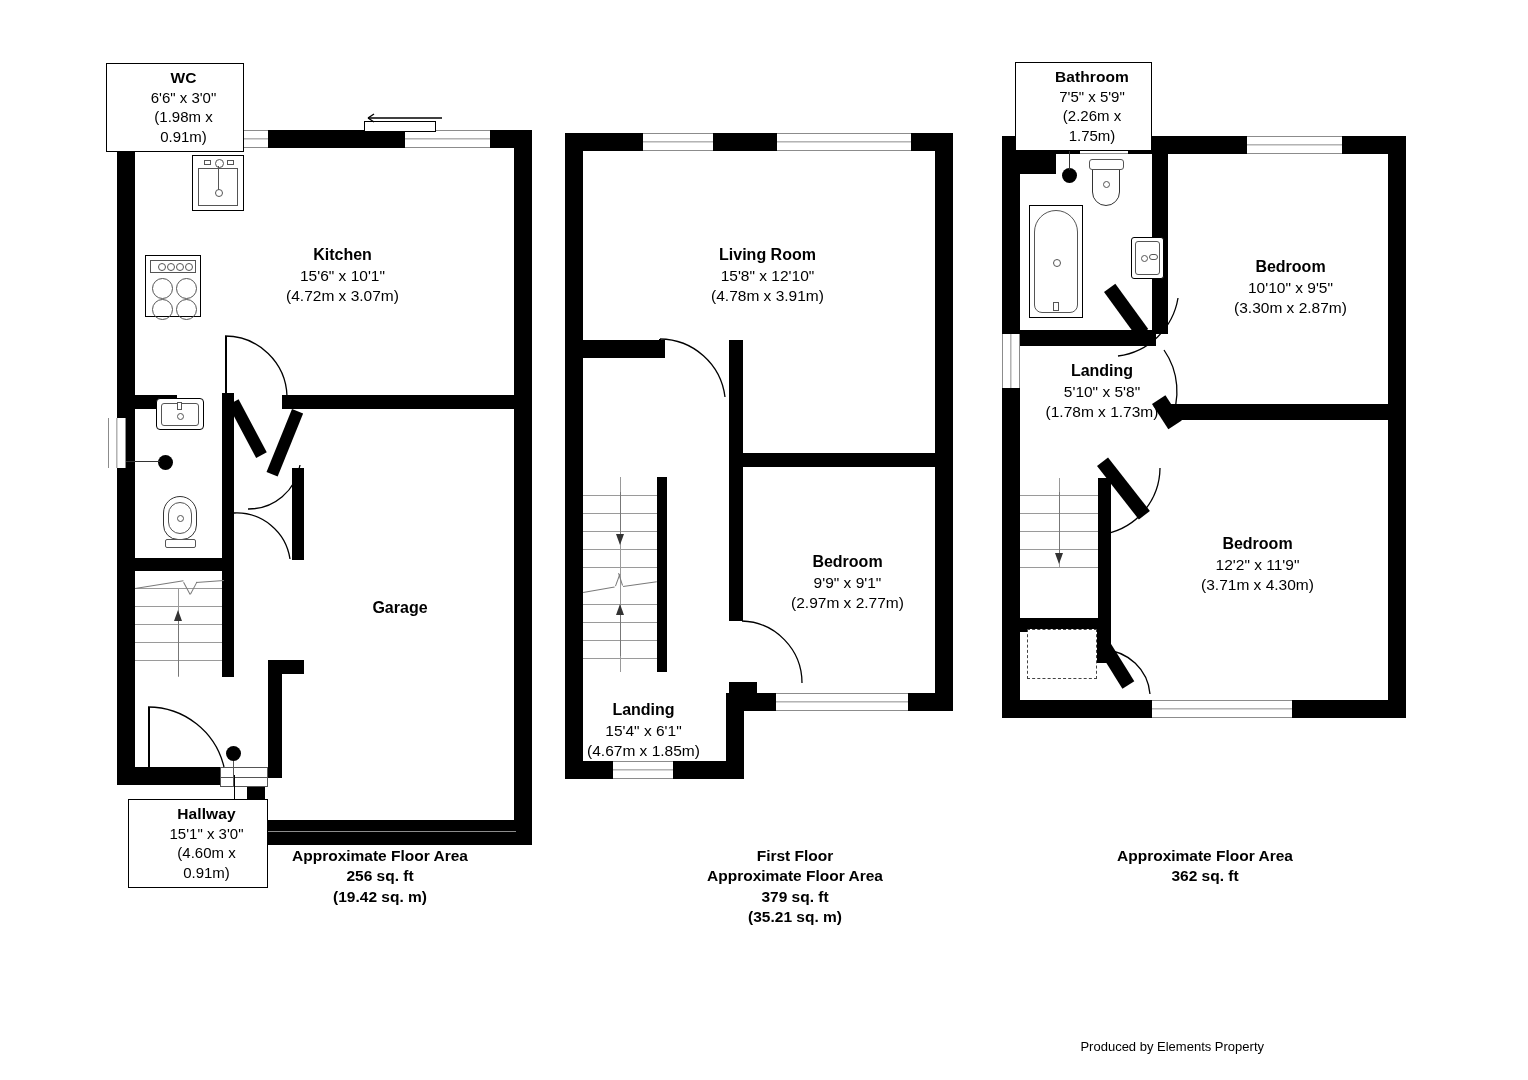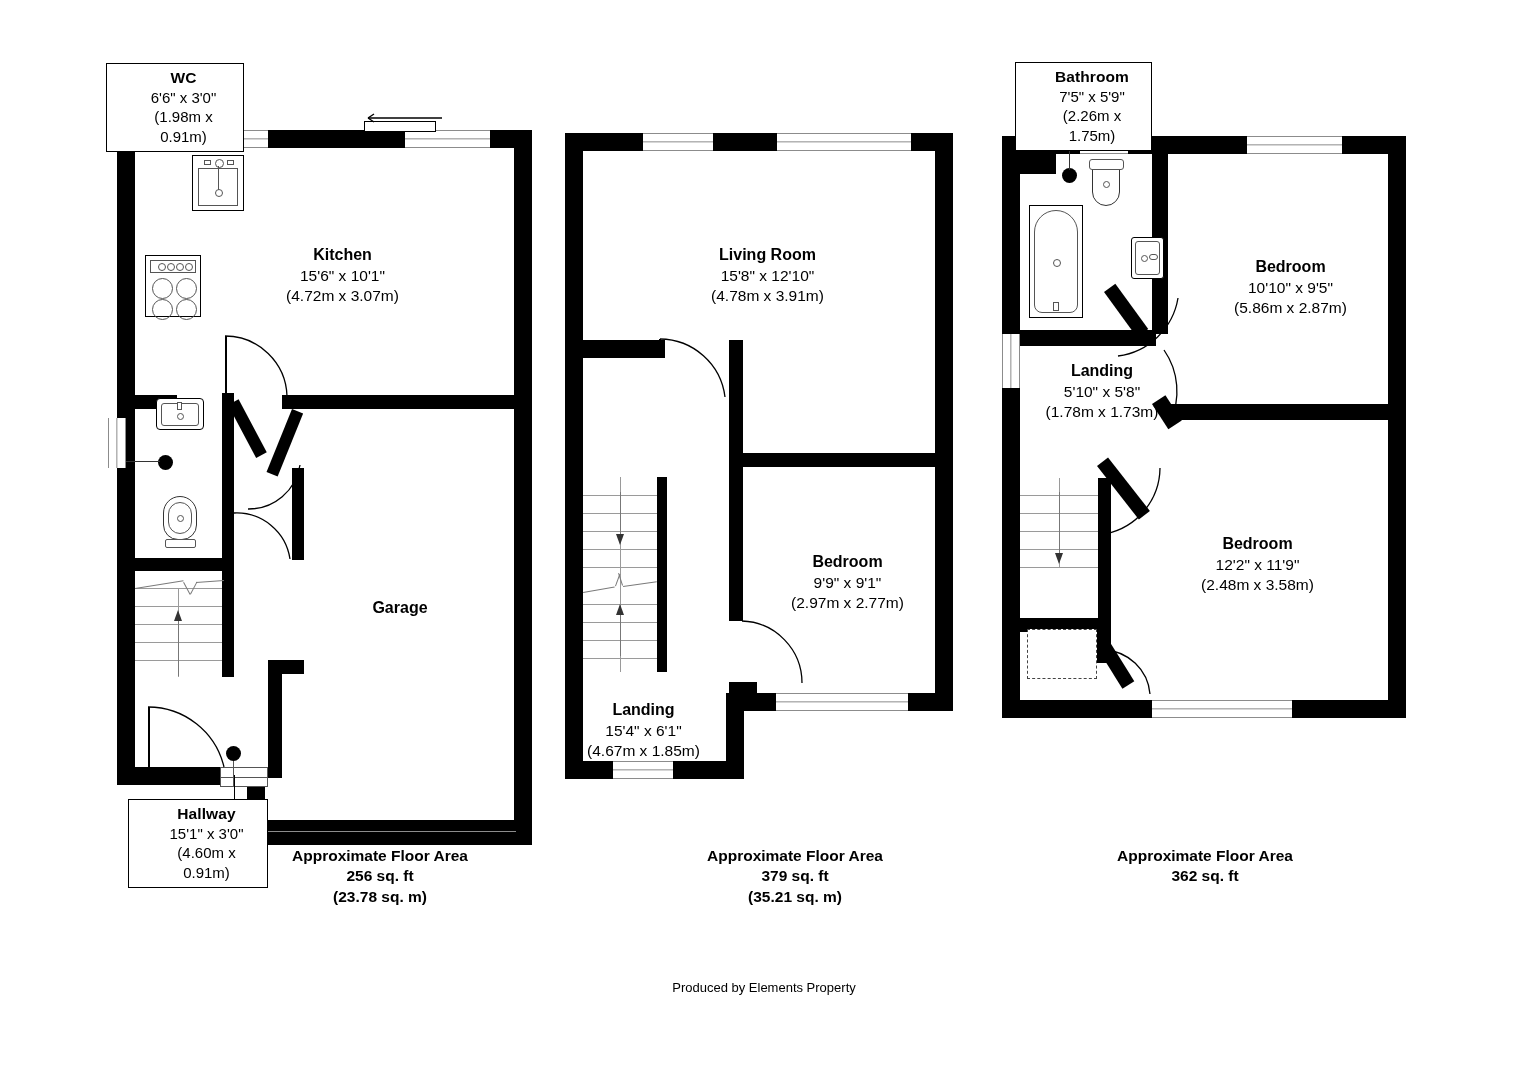--- a/index.html
+++ b/index.html
@@ -186,21 +186,21 @@
   <div class="leader" style="left:234px;top:775px;height:24px;"></div>
   <div class="callout" style="left:128px;top:799px;width:140px;">
     <div class="nm">Hallway</div>
     <div class="dim">15'1" x 3'0"</div>
     <div class="dim">(4.60m x 0.91m)</div>
   </div>
 
   <div class="fcap" style="left:180px;top:846px;width:400px;">
     <div>Approximate Floor Area</div>
     <div>256 sq. ft</div>
-    <div>(23.78 sq. m)</div>
+    <div>(19.42 sq. m)</div>
   </div>
 </div>
 
 <div>
 
   <div class="wall" style="left:565px;top:133px;width:18px;height:646px;"></div>
   <div class="wall" style="left:565px;top:133px;width:388px;height:18px;"></div>
   <div class="wall" style="left:935px;top:133px;width:18px;height:578px;"></div>
   <div class="wall" style="left:565px;top:761px;width:175px;height:18px;"></div>
   <div class="wall" style="left:726px;top:693px;width:227px;height:18px;"></div>
@@ -258,20 +258,21 @@
     <div class="dim">9'9" x 9'1"</div>
     <div class="dim">(2.97m x 2.77m)</div>
   </div>
   <div class="rlabel" style="left:516px;top:700px;width:255px;">
     <div class="nm">Landing</div>
     <div class="dim">15'4" x 6'1"</div>
     <div class="dim">(4.67m x 1.85m)</div>
   </div>
 
   <div class="fcap" style="left:595px;top:846px;width:400px;">
+    <div>First Floor</div>
     <div>Approximate Floor Area</div>
     <div>379 sq. ft</div>
     <div>(35.21 sq. m)</div>
   </div>
 </div>
 
 <div>
 
   <div class="wall" style="left:1002px;top:136px;width:18px;height:582px;"></div>
   <div class="wall" style="left:1002px;top:136px;width:404px;height:18px;"></div>
@@ -343,34 +344,34 @@
   <div class="leader" style="left:1072px;top:126px;height:14px;"></div>
   <div class="callout" style="left:1015px;top:62px;width:137px;">
     <div class="nm">Bathroom</div>
     <div class="dim">7'5" x 5'9"</div>
     <div class="dim">(2.26m x 1.75m)</div>
   </div>
 
   <div class="rlabel" style="left:1163px;top:257px;width:255px;">
     <div class="nm">Bedroom</div>
     <div class="dim">10'10" x 9'5"</div>
-    <div class="dim">(5.86m x 2.87m)</div>
+    <div class="dim">(3.30m x 2.87m)</div>
   </div>
   <div class="rlabel" style="left:982px;top:361px;width:240px;">
     <div class="nm">Landing</div>
     <div class="dim">5'10" x 5'8"</div>
     <div class="dim">(1.78m x 1.73m)</div>
   </div>
   <div class="rlabel" style="left:1130px;top:534px;width:255px;">
     <div class="nm">Bedroom</div>
     <div class="dim">12'2" x 11'9"</div>
-    <div class="dim">(2.48m x 3.58m)</div>
+    <div class="dim">(3.71m x 4.30m)</div>
   </div>
 
   <div class="fcap" style="left:1005px;top:846px;width:400px;">
     <div>Approximate Floor Area</div>
     <div>362 sq. ft</div>
   </div>
 </div>
 
-<div class="prod" style="left:264px;top:980px;width:1000px;">Produced by Elements Property</div>
+<div class="prod" style="left:264px;top:1039px;width:1000px;text-align:right;">Produced by Elements Property</div>
 
 </div>
 
 </body></html>

